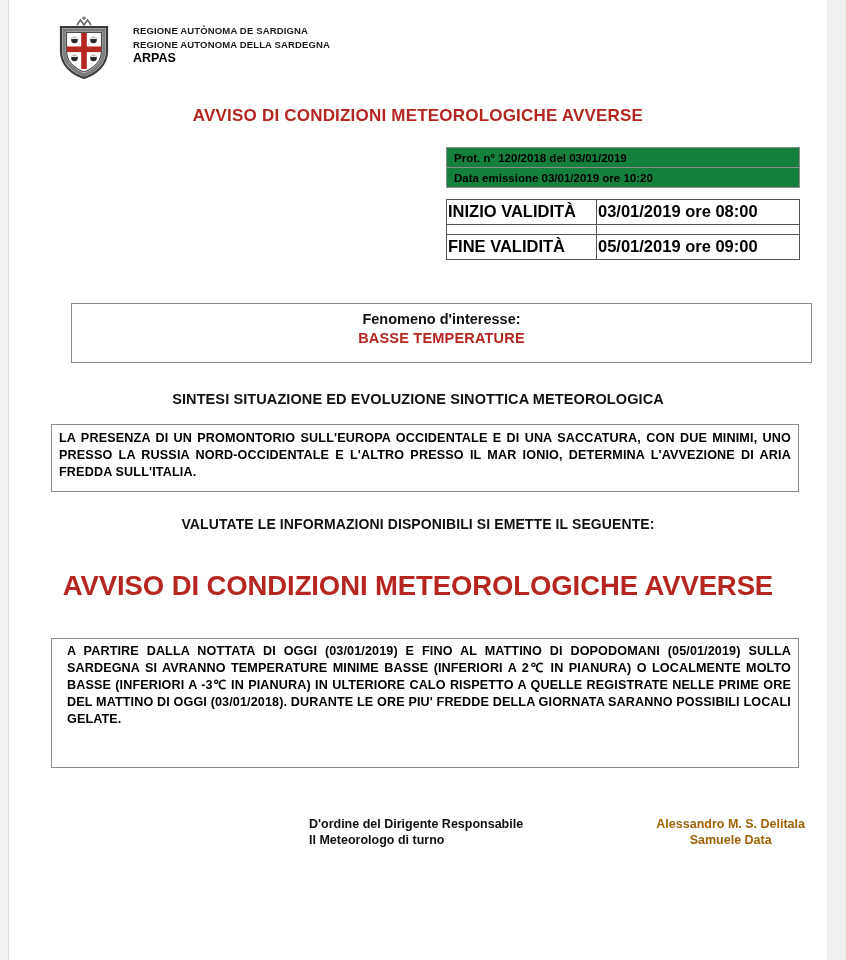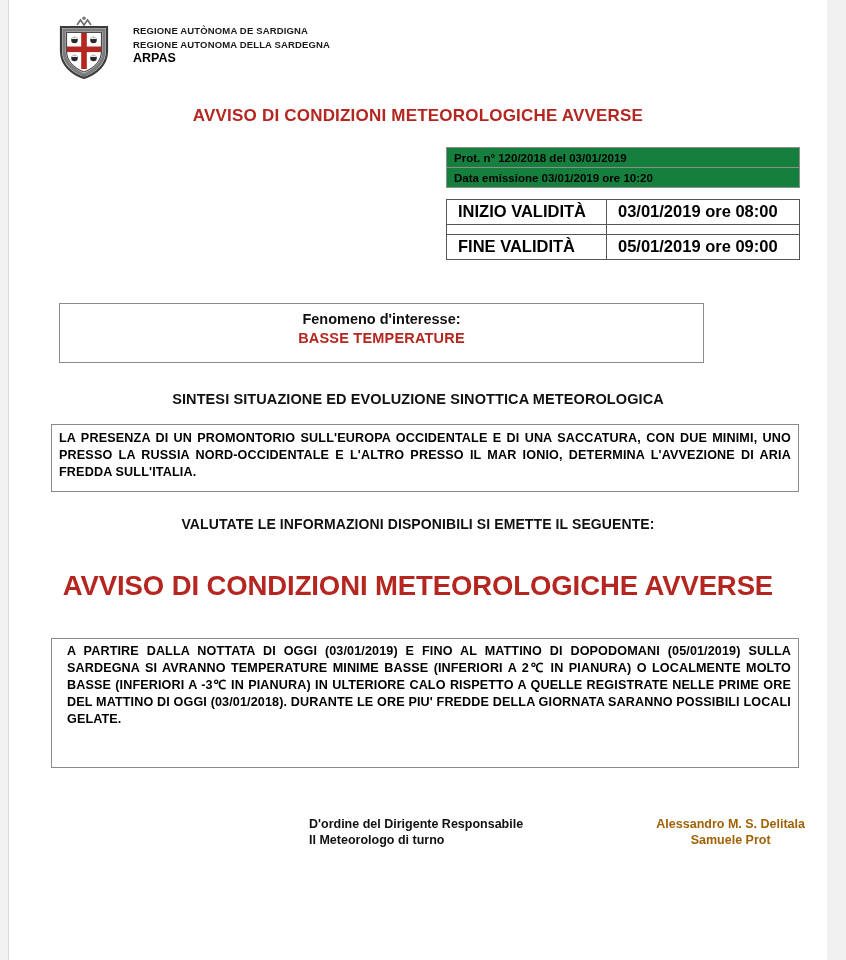--- a/index.html
+++ b/index.html
@@ -115,21 +115,21 @@
     position: absolute;
     left: 437px;
     top: 199px;
     width: 354px;
     border-collapse: collapse;
     background: #fff;
   }
   .valid-table td {
     border: 1.6px solid #555;
     color: #000;
-    padding: 2px 0 3px 11px;
+    padding: 2px 0 3px 1px;
   }
   .valid-label {
     width: 148px;
     font-size: 16.5px;
     font-weight: bold;
     white-space: nowrap;
   }
   .valid-value {
     font-size: 16.5px;
     font-weight: bold;
@@ -143,23 +143,23 @@
   
   .box {
     position: absolute;
     background: #fff;
     border: 1.3px solid #8a8a8a;
     box-sizing: border-box;
   }
 
   
   .box-fenomeno {
-    left: 50px;
+    left: 62px;
     top: 303px;
-    width: 645px;
+    width: 741px;
     height: 60px;
     text-align: center;
   }
   .fenomeno-label {
     font-size: 14.5px;
     font-weight: bold;
     color: #111;
     margin-top: 6px;
     line-height: 19px;
   }
@@ -362,19 +362,19 @@
     <div class="body-text">A PARTIRE DALLA NOTTATA DI OGGI (03/01/2019) E FINO AL MATTINO DI DOPODOMANI (05/01/2019) SULLA SARDEGNA SI AVRANNO TEMPERATURE MINIME BASSE (INFERIORI A 2℃ IN PIANURA) O LOCALMENTE MOLTO BASSE (INFERIORI A -3℃ IN PIANURA) IN ULTERIORE CALO RISPETTO A QUELLE REGISTRATE NELLE PRIME ORE DEL MATTINO DI OGGI (03/01/2018). DURANTE LE ORE PIU' FREDDE DELLA GIORNATA SARANNO POSSIBILI LOCALI GELATE.</div>
   </div>
 
   <div class="signature">
     <div class="sig-left">
       <div>D'ordine del Dirigente Responsabile</div>
       <div>Il Meteorologo di turno</div>
     </div>
     <div class="sig-right">
       <div>Alessandro M. S. Delitala</div>
-      <div>Samuele Prot</div>
+      <div>Samuele Data</div>
     </div>
   </div>
 
 </div>
 
 <div class="page-edge-right"></div>
 
 </body></html>

